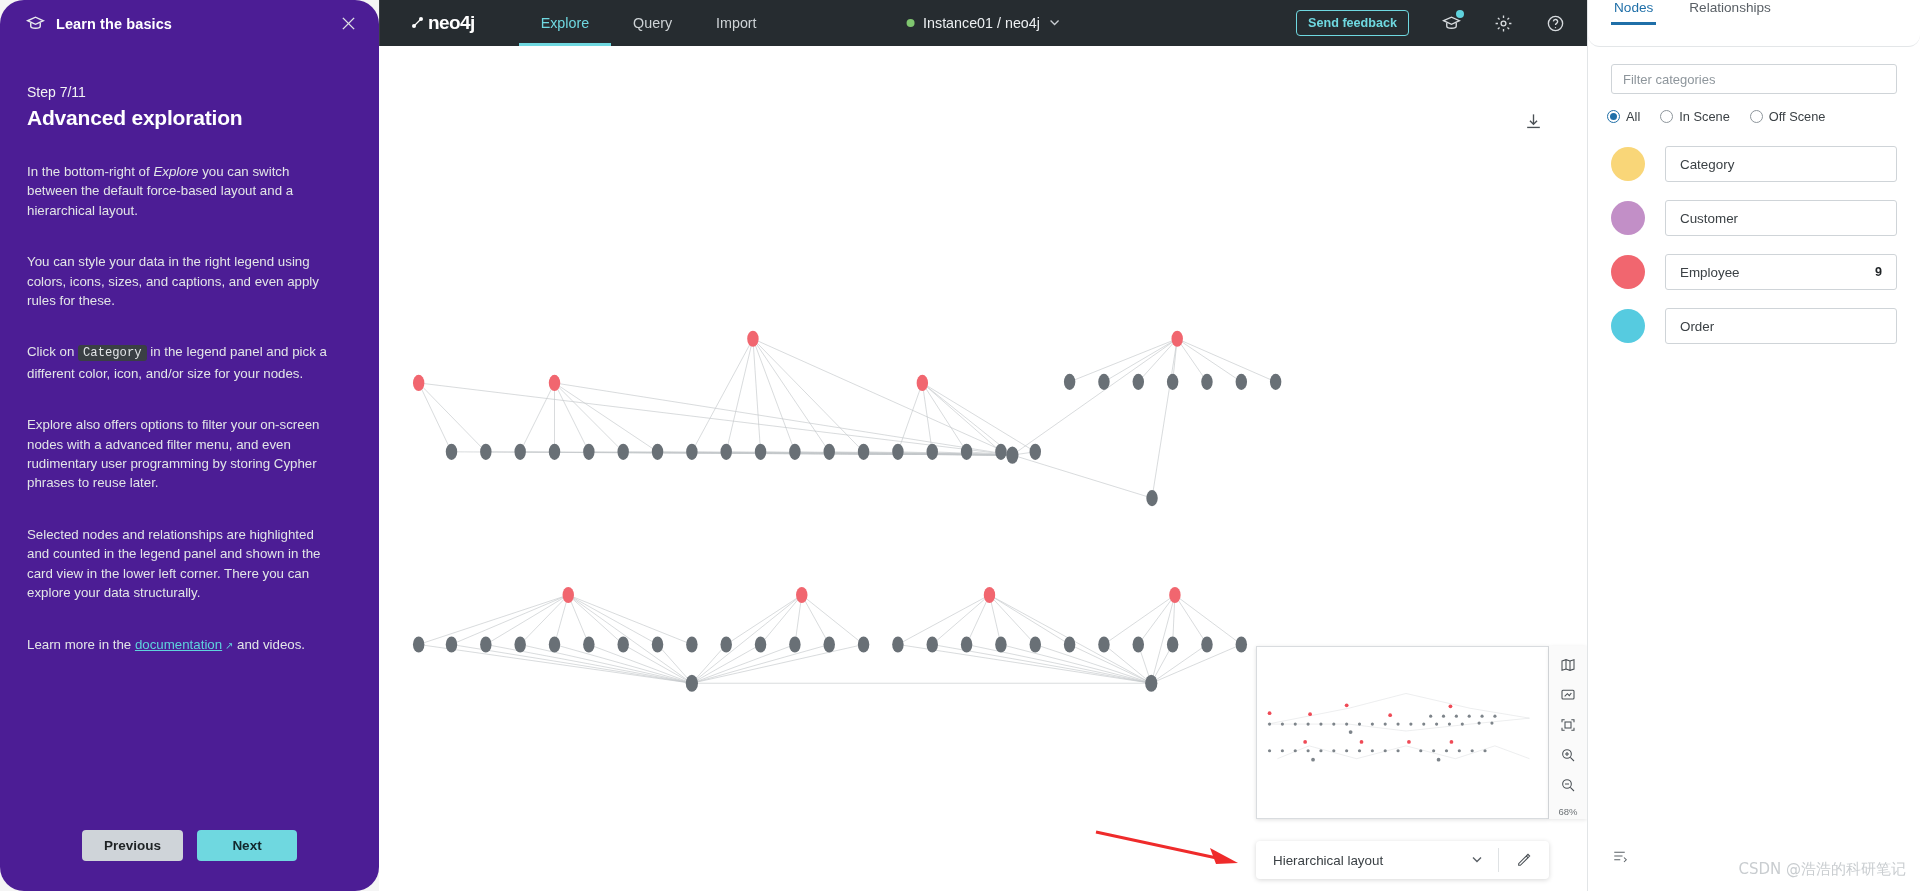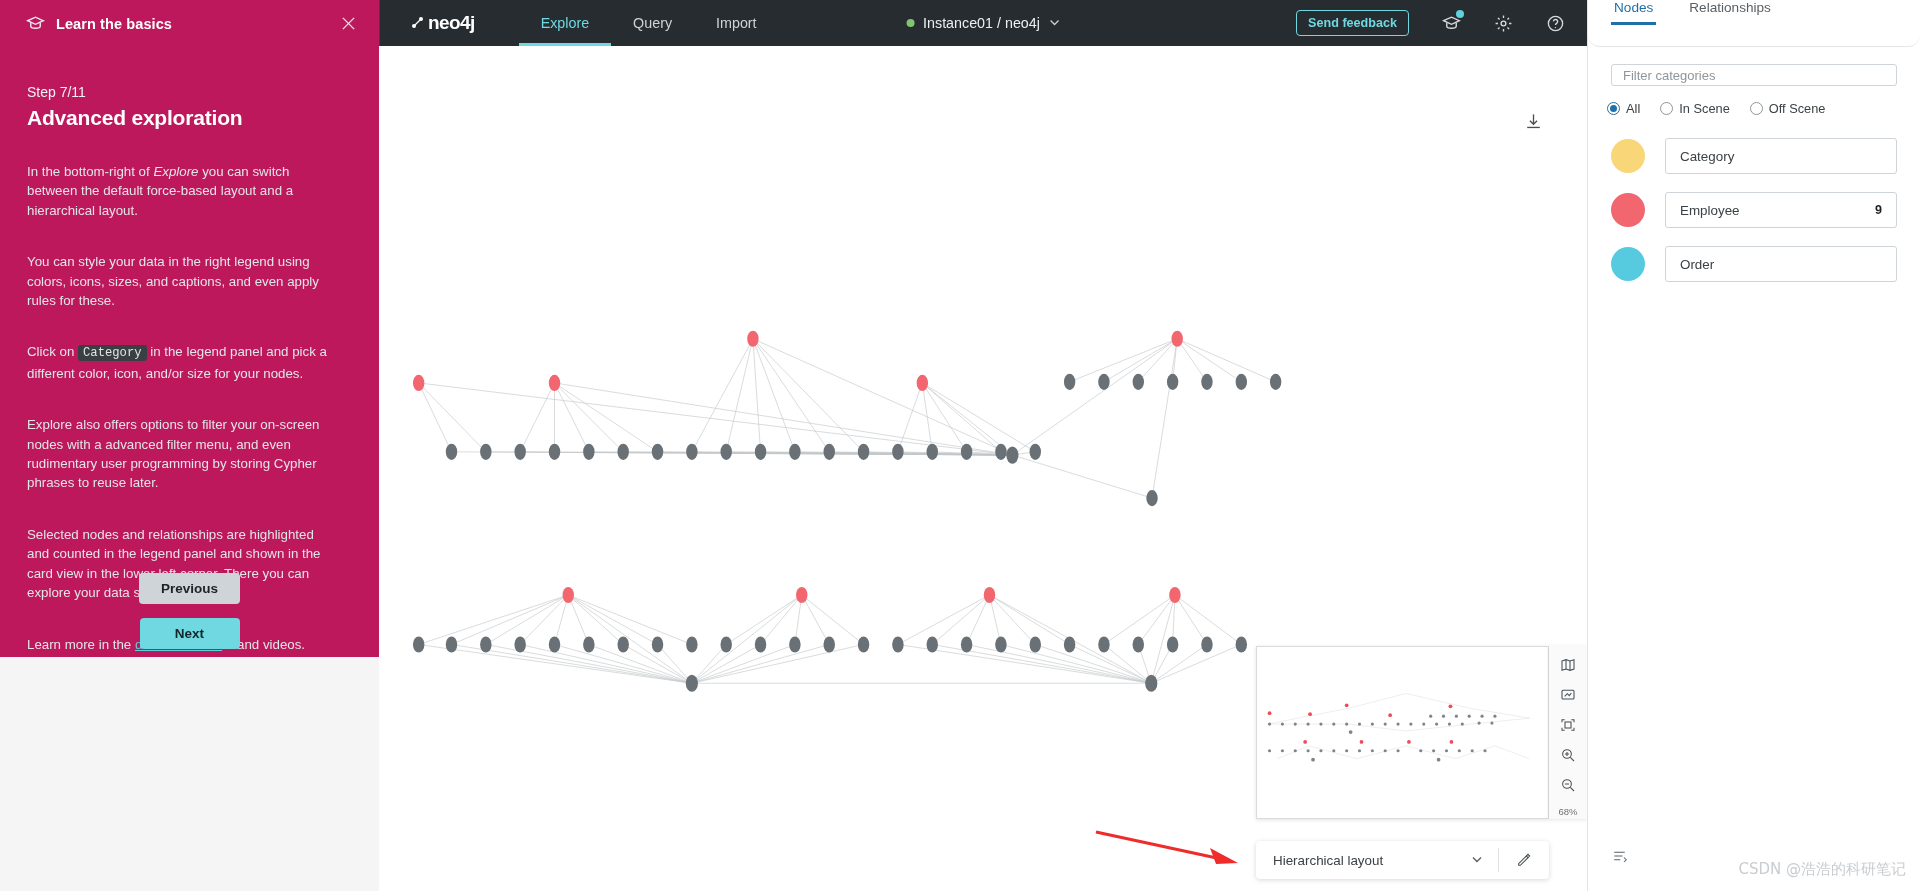--- a/index.html
+++ b/index.html
@@ -6,25 +6,26 @@
   html, body {
     width: 1920px; height: 891px;
     overflow: hidden;
     font-family: "Liberation Sans", sans-serif;
     background: #f5f5f5;
   }
   .app { position: relative; width: 1920px; height: 891px; display: flex; }
 
   
   .guide {
-    width: 379px; height: 657px;
-    background: #be185d;
+    width: 379px; height: 891px;
+    background: #4c1d95;
     color: #e8eaed;
     position: relative;
     flex: 0 0 379px;
+    border-radius: 24px;
   }
   .guide-header {
     height: 47px;
     display: flex; align-items: center;
     padding: 0 20px 0 26px;
     position: relative;
   }
   .guide-header-icon { width: 19px; height: 19px; margin-right: 11px; display:flex; align-items:center; justify-content:center;}
   .guide-header-title { font-size: 14.5px; font-weight: bold; letter-spacing: .1px; color:#fff; }
   .guide-close {
@@ -51,21 +52,20 @@
     padding: 1px 5px;
     font-size: 12.2px;
   }
   .doclink { color:#5fd3dd; text-decoration: underline; }
   .ext-arrow { font-size: 10px; color:#5fd3dd; }
   .guide-footer {
     position: absolute; bottom: 0; left: 0; right: 0;
     height: 92px;
     display: flex; align-items: center; justify-content: center;
     gap: 14px;
-    flex-direction: column;
   }
   .btn {
     border: none; border-radius: 4px; cursor: pointer;
     font-size: 13.5px; font-weight: bold;
     font-family: "Liberation Sans", sans-serif;
     height: 31px; padding: 0 22px;
   }
   .btn-prev { background:#cfd4d9; color:#1e2224; min-width: 100px; }
   .btn-next { background:#6fd8e0; color:#12272c; min-width: 100px; }
 
@@ -140,21 +140,21 @@
     flex: 0 0 333px; width:333px; background:#fff;
     border-left: 1px solid #e2e5e7;
     position: relative;
     display:flex; flex-direction:column;
   }
   .legend-tabs { display:flex; align-items:flex-start; height:47px; padding: 0 23px; border-bottom:1px solid #e3e6e8;border-radius:12px;}
   .ltab { font-size:13.6px; color:#5a6066; padding: 0 3px 10px 3px; margin-right:30px; cursor:pointer; }
   .ltab.active { color:#1f6fa8; font-weight:500; box-shadow: inset 0 -3px 0 #1f6fa8; }
   .legend-filter { margin: 17px 23px 0 23px; }
   .filter-input {
-    width:100%; height:22px; border:1px solid #cfd4d8; border-radius:3px;
+    width:100%; height:30px; border:1px solid #cfd4d8; border-radius:3px;
     padding: 0 11px; font-size:13px; color:#3b4145;
     font-family:"Liberation Sans", sans-serif; outline:none;
   }
   .filter-input::placeholder { color:#8e969c; }
   .radio-row { display:flex; align-items:center; gap:6px; margin: 15px 23px 0 19px; }
   .radio-item { display:flex; align-items:center; gap:6px; margin-right:14px; cursor:pointer; }
   .radio { width:13px;height:13px;border-radius:50%;border:1.6px solid #8e969c; display:flex;align-items:center;justify-content:center;}
   .radio.on { border-color:#1f6fa8; }
   .radio.on::after { content:''; width:7px;height:7px;border-radius:50%;background:#1f6fa8; }
   .radio-label { font-size:12.8px; color:#3b4145; }
@@ -617,20 +617,27 @@
 
     <div class="cat-list">
       <div class="cat-row">
         <span class="cat-swatch" style="background:#f9d678"></span>
         <div class="cat-box">
           <span class="cat-name">Category</span>
           <span class="cat-count"></span>
         </div>
       </div>
       <div class="cat-row">
+        <span class="cat-swatch" style="background:#c28fc7"></span>
+        <div class="cat-box">
+          <span class="cat-name">Customer</span>
+          <span class="cat-count"></span>
+        </div>
+      </div>
+      <div class="cat-row">
         <span class="cat-swatch" style="background:#f1666f"></span>
         <div class="cat-box">
           <span class="cat-name">Employee</span>
           <span class="cat-count">9</span>
         </div>
       </div>
       <div class="cat-row">
         <span class="cat-swatch" style="background:#56cbe0"></span>
         <div class="cat-box">
           <span class="cat-name">Order</span>

